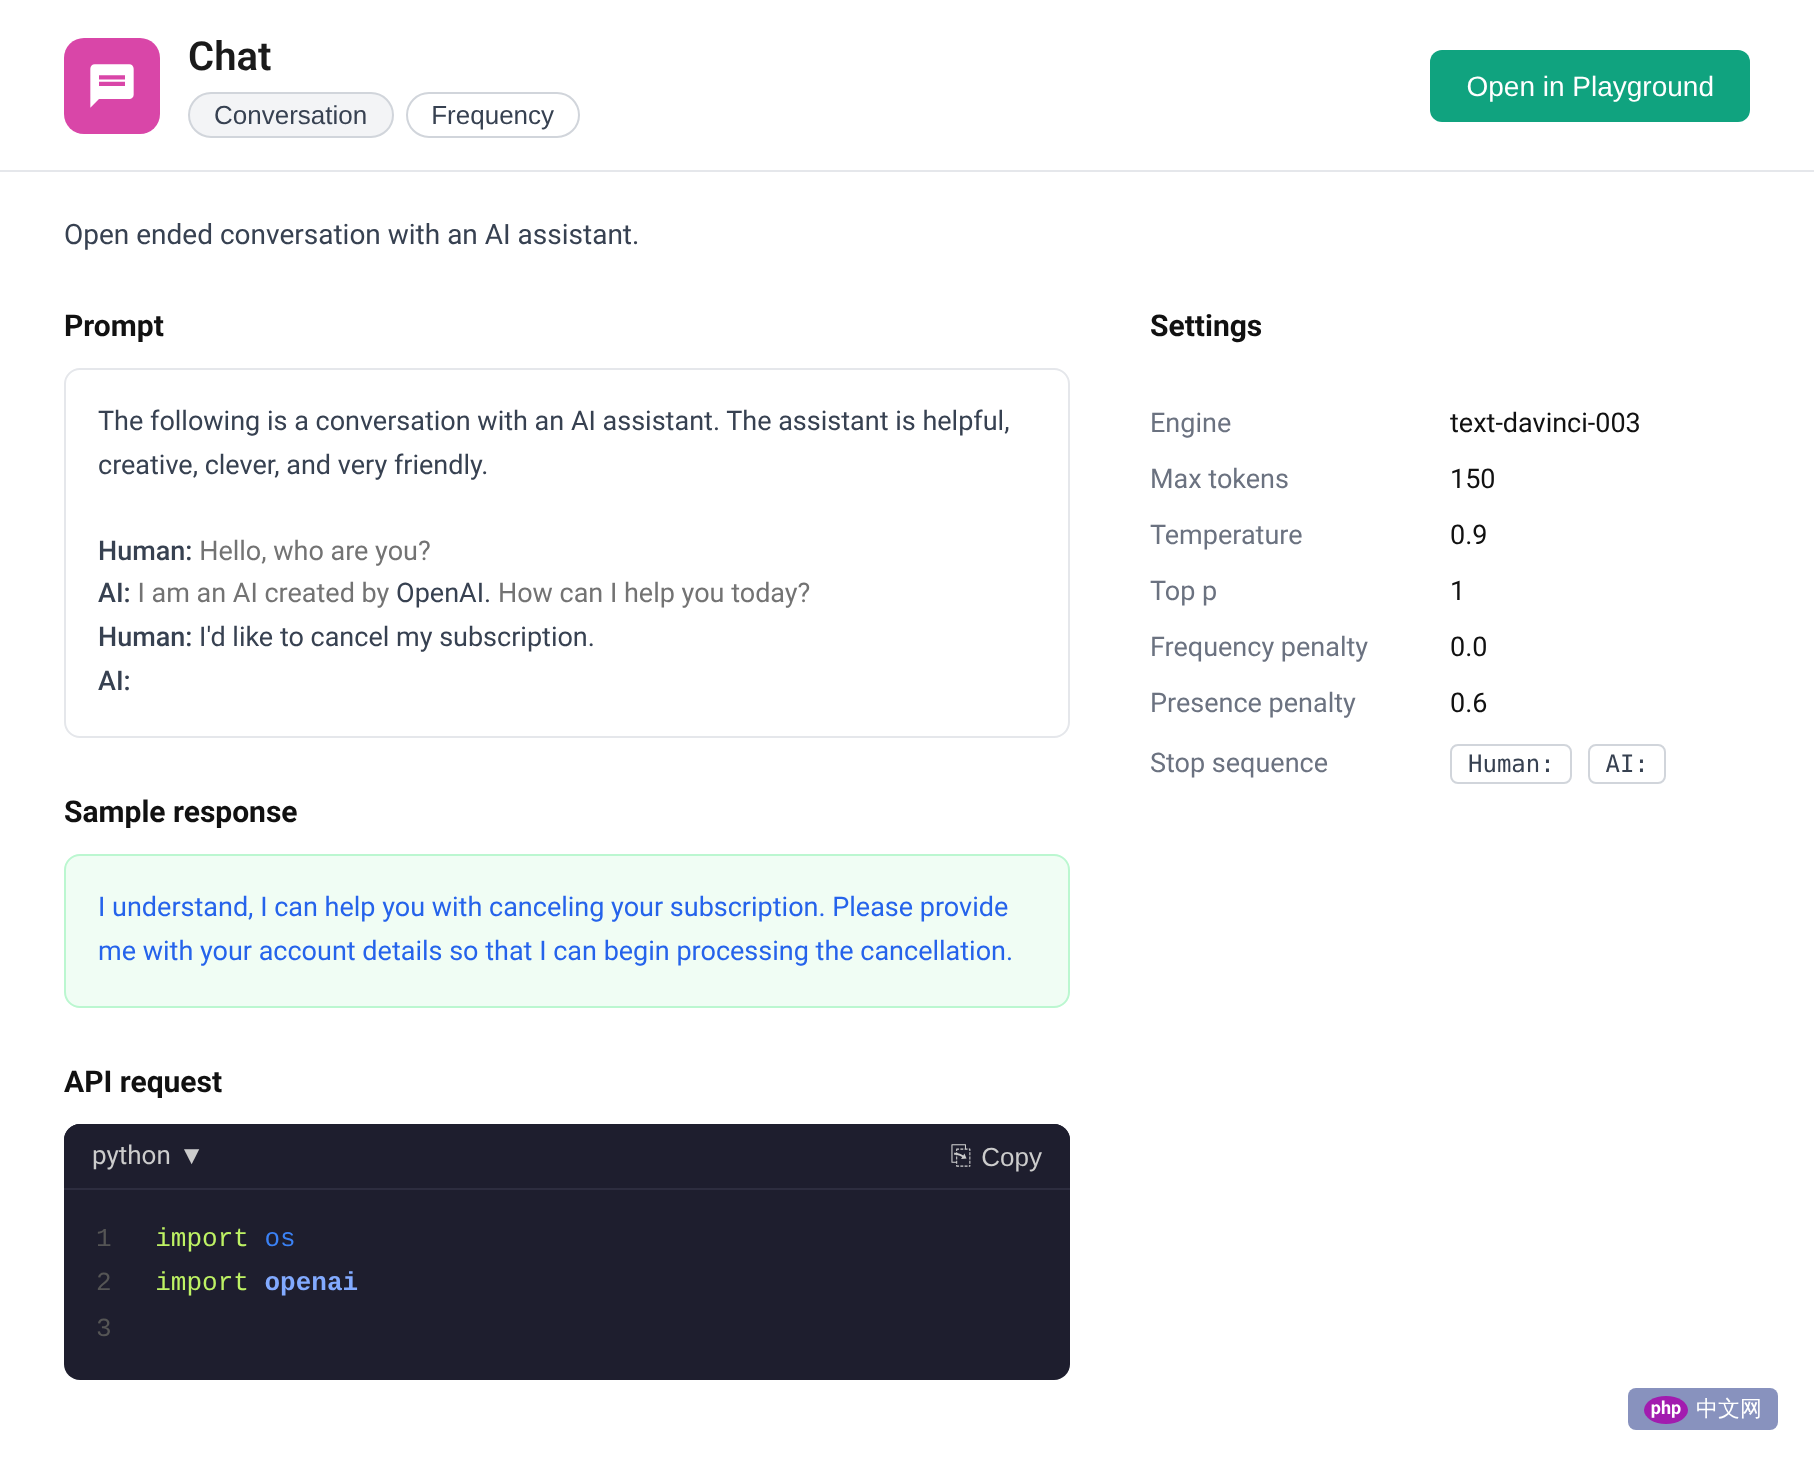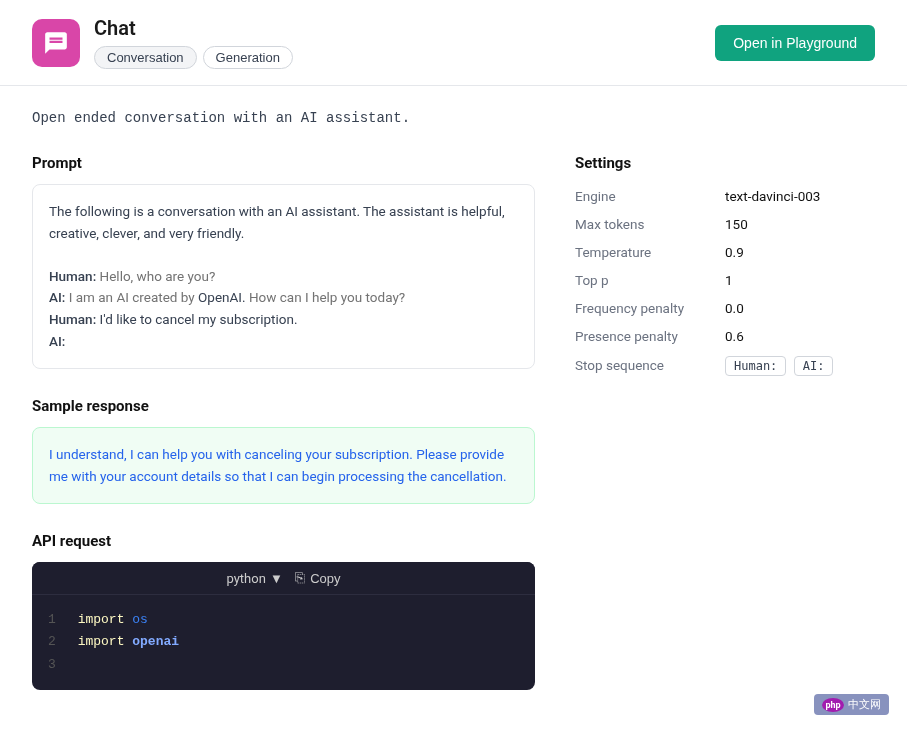--- a/index.html
+++ b/index.html
@@ -65,21 +65,20 @@
     }
 
     
     .main-content {
       padding: 24px 32px;
     }
     .description {
       color: #374151;
       font-size: 14px;
       margin-bottom: 28px;
-      font-family: Liberation Mono, monospace;
     }
 
     .two-col {
       display: flex;
       gap: 40px;
     }
     .left-col { flex: 1; }
     .right-col { width: 300px; flex-shrink: 0; }
 
     
@@ -123,21 +122,21 @@
     
     .api-section { margin-top: 28px; }
     .code-box {
       background: #1e1e2e;
       border-radius: 8px;
       overflow: hidden;
     }
     .code-header {
       display: flex;
       align-items: center;
-      justify-content: center;
+      justify-content: space-between;
       padding: 8px 14px;
       background: #1e1e2e;
       border-bottom: 1px solid #2d2d3f;
       gap: 12px;
     }
     .lang-selector {
       color: #ccc;
       font-size: 13px;
       cursor: pointer;
       display: flex;
@@ -158,27 +157,27 @@
       padding: 14px 16px;
       font-family: 'Courier New', monospace;
       font-size: 13px;
       line-height: 1.7;
     }
     .line-num {
       color: #555;
       margin-right: 14px;
       user-select: none;
     }
-    .kw { color: #fef9c3; }
+    .kw { color: #bef264; }
 
     
     .settings-title {
       font-size: 15px;
       font-weight: 700;
-      margin-bottom: 16px;
+      margin-bottom: 32px;
       color: #111;
     }
     .settings-table { width: 100%; }
     .settings-row {
       display: flex;
       align-items: baseline;
       margin-bottom: 12px;
     }
     .settings-label {
       color: #6b7280;
@@ -233,21 +232,21 @@
 <div class="header">
   <div class="app-icon">
     <svg viewBox="0 0 24 24">
       <path d="M20 2H4C2.9 2 2 2.9 2 4v18l4-4h14c1.1 0 2-.9 2-2V4c0-1.1-.9-2-2-2zm-2 10H6V10h12v2zm0-3H6V7h12v2z"></path>
     </svg>
   </div>
   <div class="header-title-area">
     <div class="app-title">Chat</div>
     <div class="tab-group">
       <button class="tab active">Conversation</button>
-      <button class="tab">Generation</button>
+      <button class="tab">Frequency</button>
     </div>
   </div>
   <button class="open-playground-btn">Open in Playground</button>
 </div>
 
 <div class="main-content">
   <p class="description">Open ended conversation with an AI assistant.</p>
 
   <div class="two-col">
 

